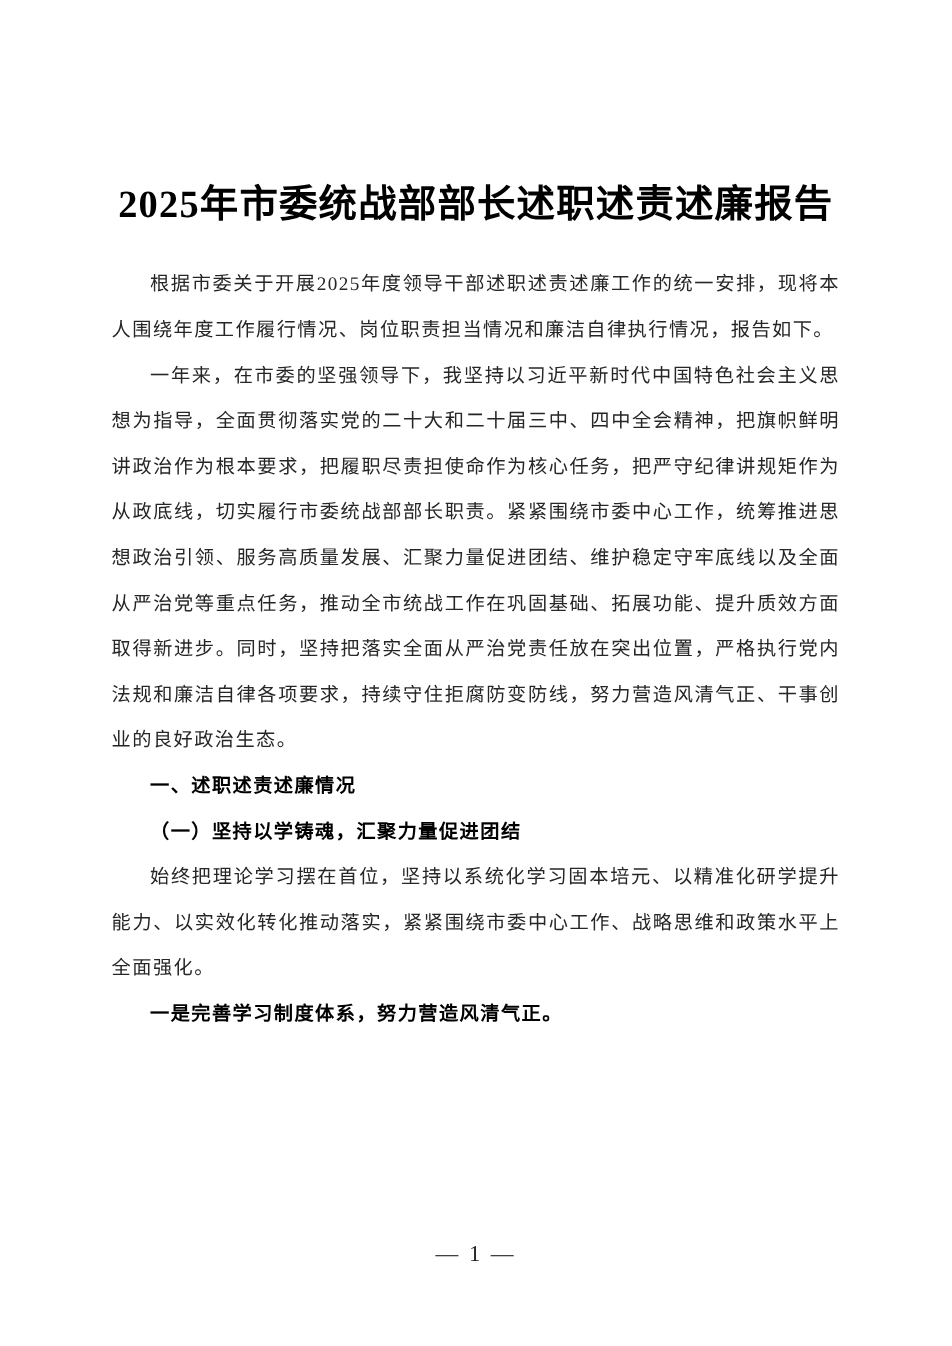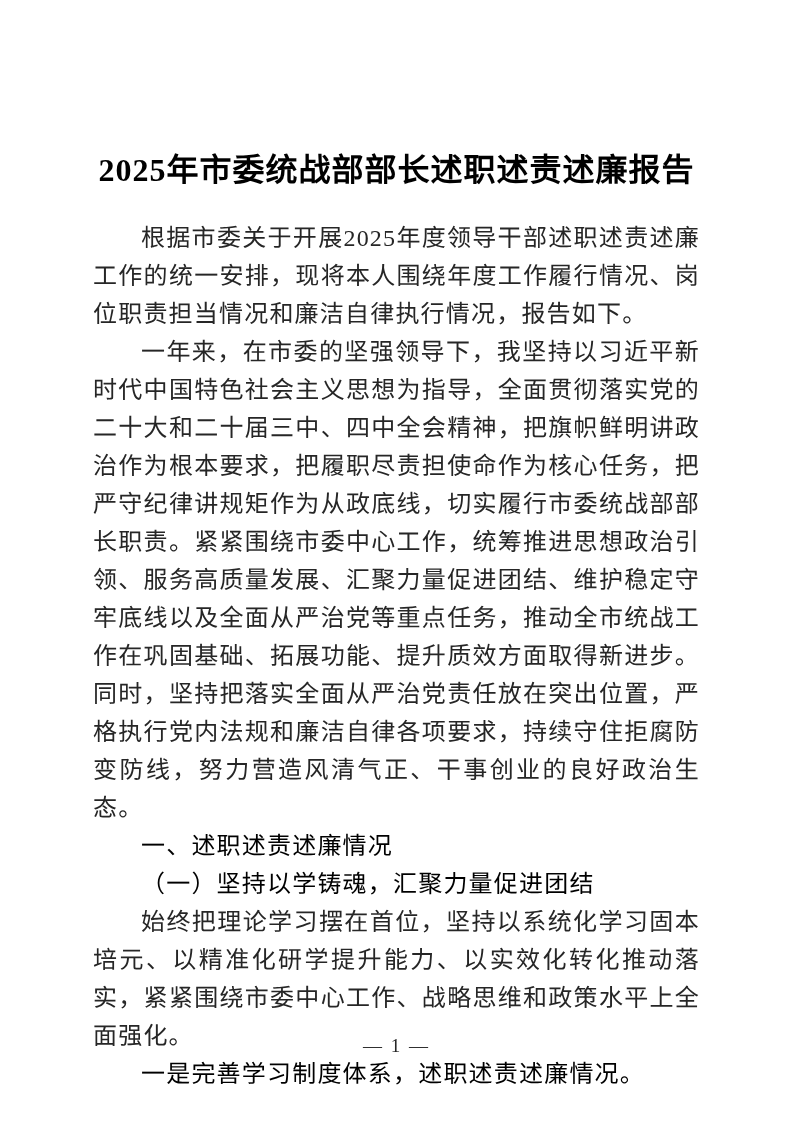--- a/index.html
+++ b/index.html
@@ -24,29 +24,29 @@
     font-size: 32px;
     line-height: 50px;
     font-weight: 700;
     text-align: center;
     letter-spacing: 1px;
     color: #000000;
     white-space: nowrap;
   }
   .para {
     margin: 0;
-    font-size: 24px;
+    font-size: 16px;
     line-height: 38px;
     letter-spacing: 1.2px;
     text-align: justify;
     text-indent: 2em;
     word-break: break-all;
   }
   .para.heading {
-    font-weight: 400;
+    font-weight: 700;
     color: #000000;
     text-align: left;
   }
   .page-footer {
     position: absolute;
     top: 1033px;
     left: 0;
     width: 100%;
     text-align: center;
     font-size: 19px;
@@ -65,18 +65,18 @@
   <p class="para">根据市委关于开展2025年度领导干部述职述责述廉工作的统一安排，现将本人围绕年度工作履行情况、岗位职责担当情况和廉洁自律执行情况，报告如下。</p>
 
   <p class="para">一年来，在市委的坚强领导下，我坚持以习近平新时代中国特色社会主义思想为指导，全面贯彻落实党的二十大和二十届三中、四中全会精神，把旗帜鲜明讲政治作为根本要求，把履职尽责担使命作为核心任务，把严守纪律讲规矩作为从政底线，切实履行市委统战部部长职责。紧紧围绕市委中心工作，统筹推进思想政治引领、服务高质量发展、汇聚力量促进团结、维护稳定守牢底线以及全面从严治党等重点任务，推动全市统战工作在巩固基础、拓展功能、提升质效方面取得新进步。同时，坚持把落实全面从严治党责任放在突出位置，严格执行党内法规和廉洁自律各项要求，持续守住拒腐防变防线，努力营造风清气正、干事创业的良好政治生态。</p>
 
   <p class="para heading">一、述职述责述廉情况</p>
 
   <p class="para heading">（一）坚持以学铸魂，汇聚力量促进团结</p>
 
   <p class="para">始终把理论学习摆在首位，坚持以系统化学习固本培元、以精准化研学提升能力、以实效化转化推动落实，紧紧围绕市委中心工作、战略思维和政策水平上全面强化。</p>
 
-  <p class="para heading">一是完善学习制度体系，述职述责述廉情况。</p>
+  <p class="para heading">一是完善学习制度体系，努力营造风清气正。</p>
 
 
   <div class="page-footer">— 1 —</div>
 
 </div>
 
 </body></html>

